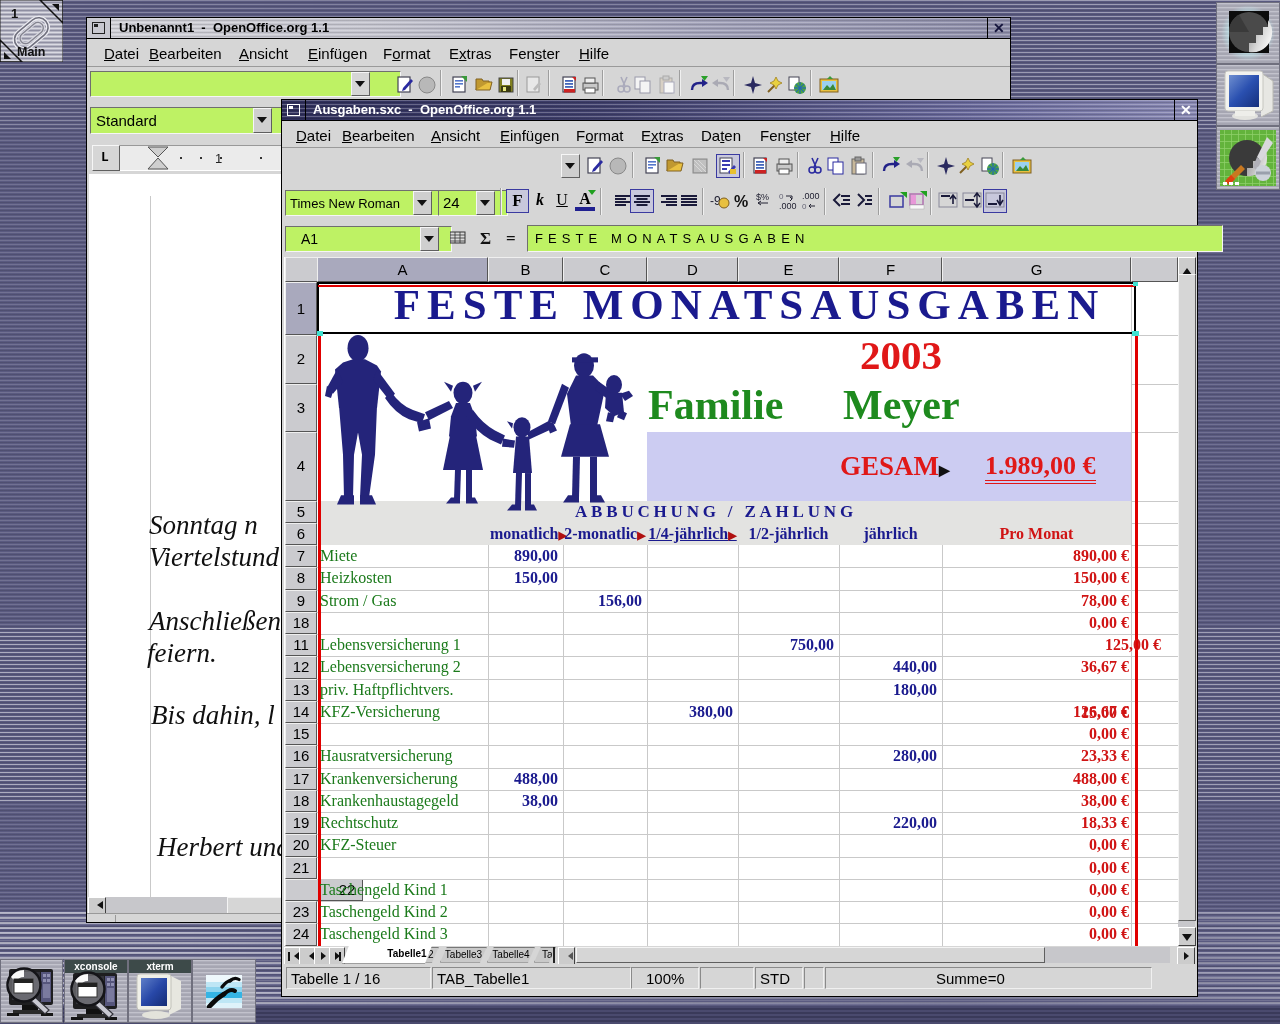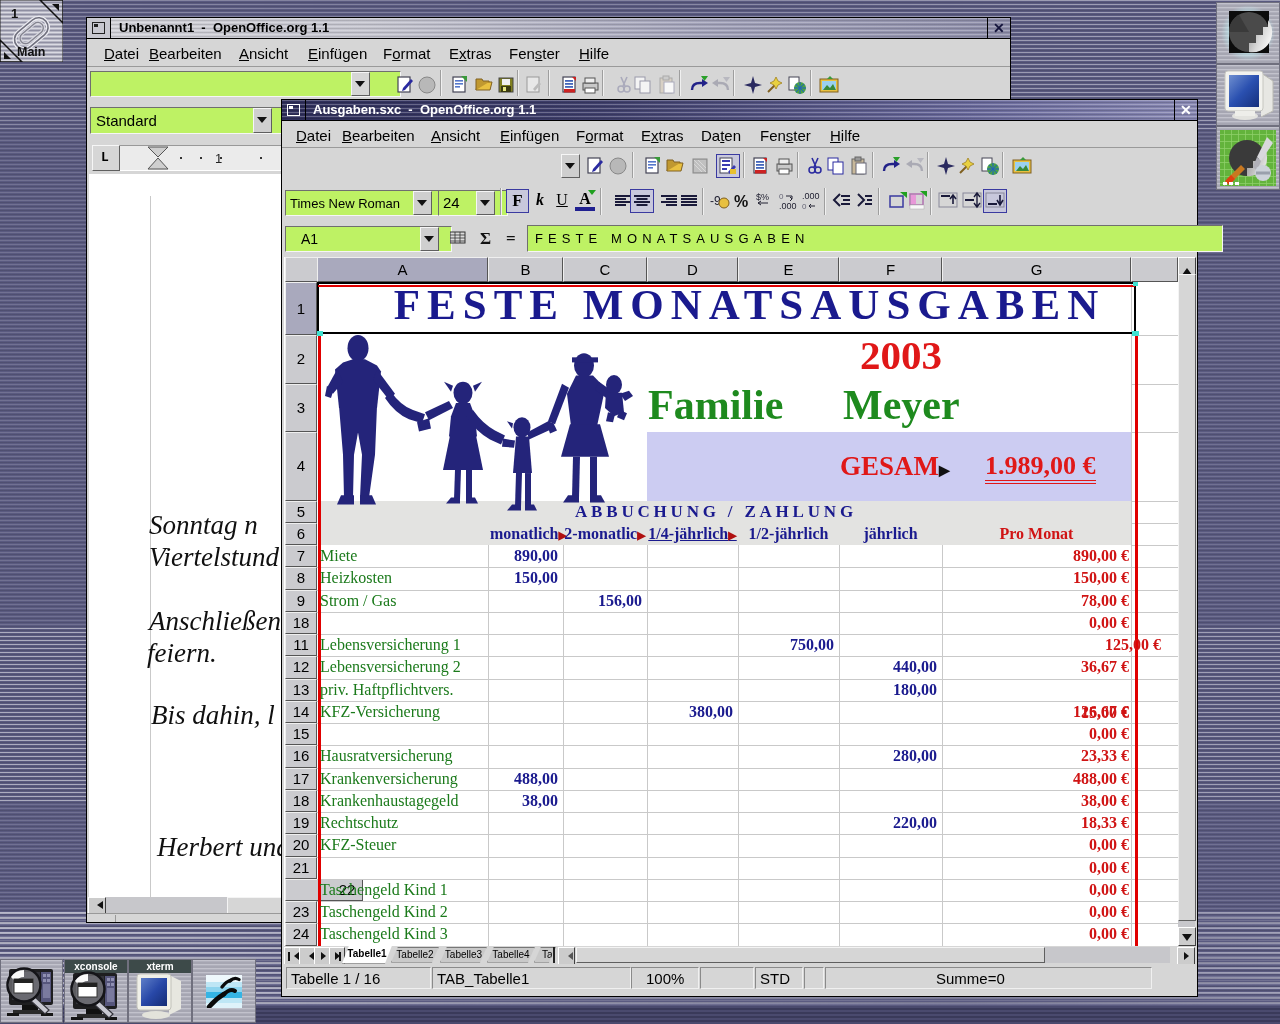--- a/index.html
+++ b/index.html
@@ -813,21 +813,21 @@
 <div class="arrbtn" style="left:15px;top:1px;width:14px;height:16px;">
           <div class="tri" style="left:5px;top:4px;border:4px solid transparent;border-right:5px solid #111;"></div>
         </div>
 <div class="arrbtn" style="left:30px;top:1px;width:14px;height:16px;">
           <div class="tri" style="left:6px;top:4px;border:4px solid transparent;border-left:5px solid #111;"></div>
         </div>
 <div class="arrbtn" style="left:45px;top:1px;width:14px;height:16px;">
           <div class="tri" style="left:5px;top:4px;border:4px solid transparent;border-left:5px solid #111;"></div>
           <div class="abs" style="right:3px;top:4px;width:2px;height:9px;background:#111;"></div>
         </div>
-<div class="abs" style="left:58px;top:0px;width:50px;height:18px;background:#fff;clip-path:polygon(7px 0,100% 0,calc(100% - 7px) 100%,0 100%);font:bold 10px 'Liberation Sans';text-align:center;line-height:15px;z-index:3;box-shadow:inset 0 -1px 0 #555;">Tabelle1</div>
+<div class="abs" style="left:58px;top:0px;width:50px;height:18px;background:#fff;clip-path:polygon(7px 0,100% 0,calc(100% - 7px) 100%,0 100%);font:bold 10px 'Liberation Sans';text-align:center;line-height:15px;z-index:3;box-shadow:inset 0 -1px 0 #555;padding-left:40px;">Tabelle1</div>
 <div class="abs" style="left:107px;top:1px;width:48px;height:16px;background:#c9c9c9;clip-path:polygon(7px 0,100% 0,calc(100% - 7px) 100%,0 100%);font:10px 'Liberation Sans';text-align:center;line-height:15px;box-shadow:inset 0 0 0 1px #777;">Tabelle2</div>
 <div class="abs" style="left:156px;top:1px;width:47px;height:16px;background:#c9c9c9;clip-path:polygon(7px 0,100% 0,calc(100% - 7px) 100%,0 100%);font:10px 'Liberation Sans';text-align:center;line-height:15px;box-shadow:inset 0 0 0 1px #777;">Tabelle3</div>
 <div class="abs" style="left:203px;top:1px;width:48px;height:16px;background:#c9c9c9;clip-path:polygon(7px 0,100% 0,calc(100% - 7px) 100%,0 100%);font:10px 'Liberation Sans';text-align:center;line-height:15px;box-shadow:inset 0 0 0 1px #777;">Tabelle4</div>
 <div class="abs" style="left:250px;top:1px;width:22px;height:16px;background:#c9c9c9;clip-path:polygon(7px 0,100% 0,calc(100% - 7px) 100%,0 100%);font:10px 'Liberation Sans';text-align:left;padding-left:8px;line-height:15px;box-shadow:inset 0 0 0 1px #777;overflow:hidden;box-sizing:border-box;">Tab</div>
 <div class="abs" style="left:269px;top:1px;width:2px;height:16px;background:#222;"></div>
 <div class="arrbtn" style="left:274px;top:1px;width:15px;height:16px;">
           <div class="tri" style="left:5px;top:4px;border:4px solid transparent;border-right:5px solid #555;"></div>
         </div>
 <div class="abs" style="left:292px;top:1px;width:594px;height:16px;background:#c7c7cb;">
   <div class="sb-thumb" style="left:0;top:0;width:467px;height:14px;"></div>

